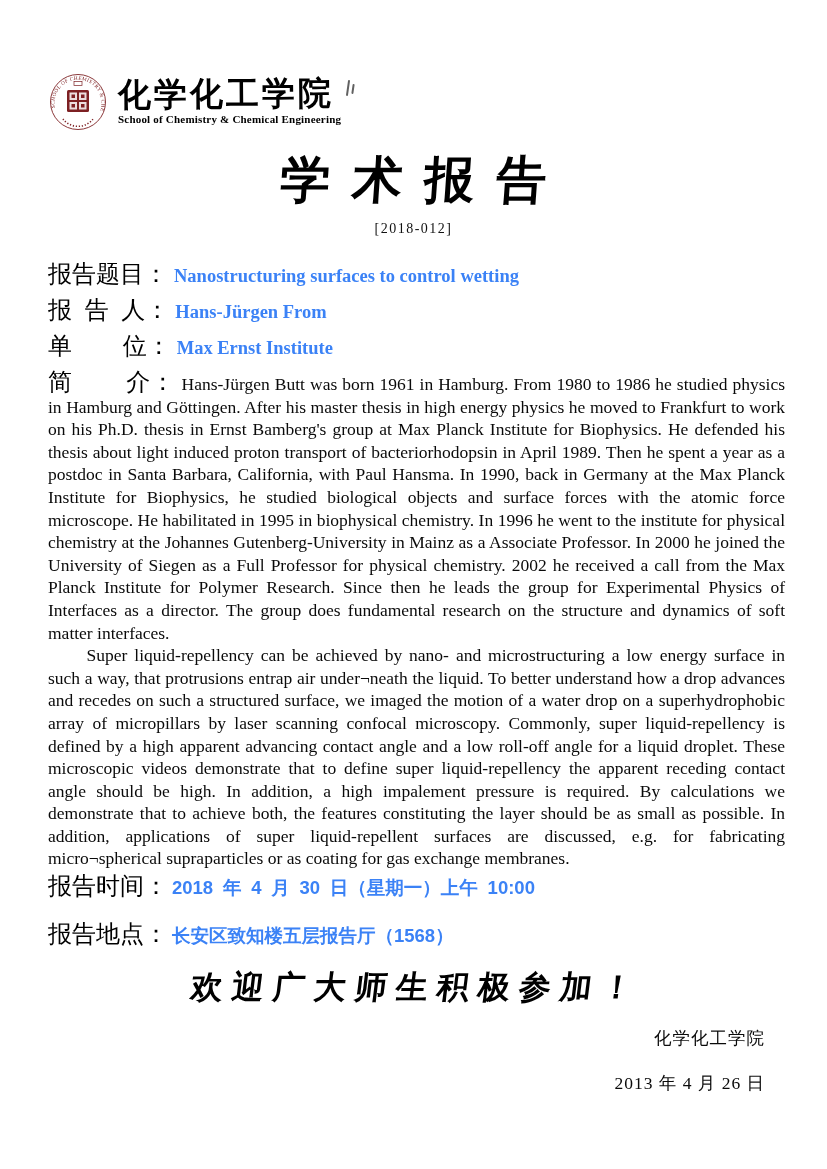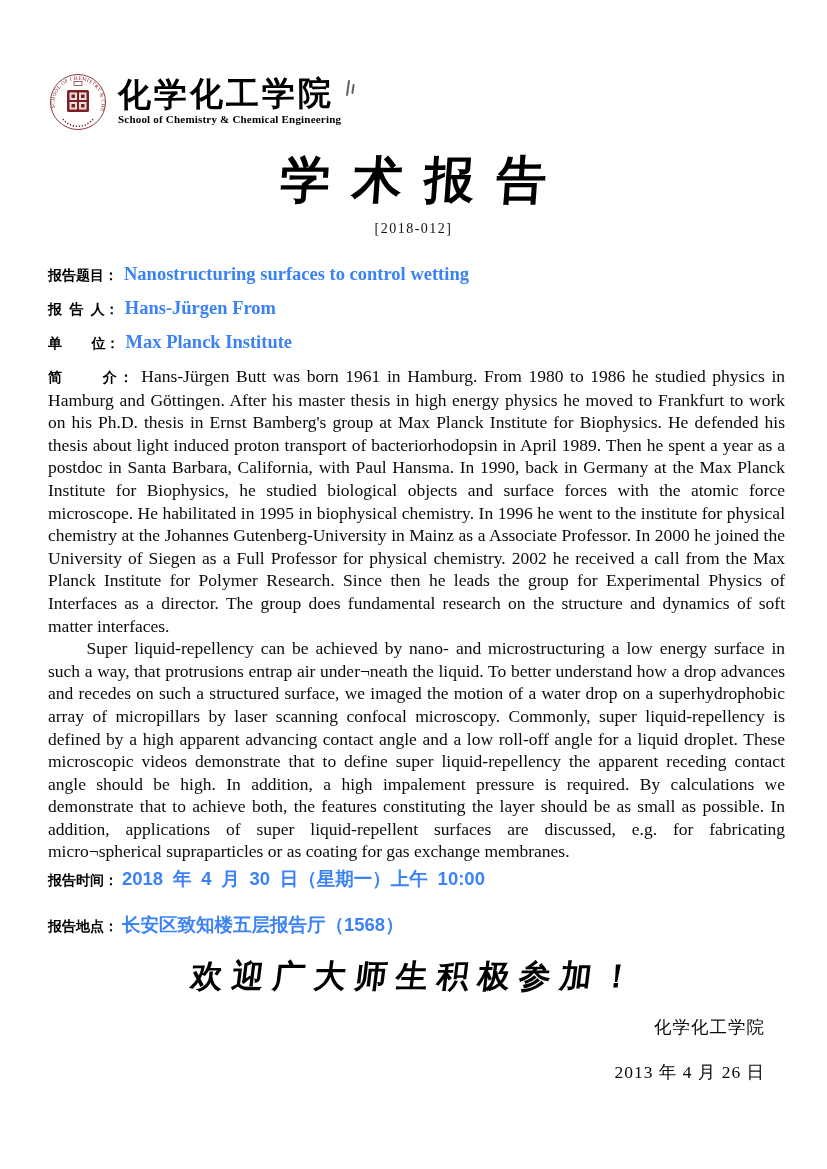--- a/index.html
+++ b/index.html
@@ -48,21 +48,21 @@
   .doc-number{
     text-align:center;margin-top:13px;
     font-size:14px;letter-spacing:1.5px;color:#111;
   }
 
   
   .fields{margin-top:26px;}
   .field-line{margin-bottom:11px;line-height:22px;}
   .cjk-label{
     font-family:"Liberation Sans","DejaVu Sans",sans-serif;
-    font-weight:700;font-size:14px;color:#000;
+    font-weight:400;font-size:24px;color:#000;
     white-space:pre-wrap;word-spacing:0.25em;
   }
   .field-value{
     font-family:"Liberation Serif","DejaVu Serif",serif;
     font-weight:700;font-size:18.5px;color:#3b82f6;
     margin-left:6px;
   }
 
   
   .intro p{
@@ -136,21 +136,21 @@
   <div class="content">
 
     <div class="fields">
       <div class="field-line">
         <span class="cjk-label">报告题目：</span><span class="field-value">Nanostructuring surfaces to control wetting</span>
       </div>
       <div class="field-line">
         <span class="cjk-label">报 告 人：</span><span class="field-value">Hans-Jürgen From</span>
       </div>
       <div class="field-line">
-        <span class="cjk-label">单    位：</span><span class="field-value">Max Planck Institute</span>
+        <span class="cjk-label">单    位：</span><span class="field-value">Max Ernst Institute</span>
       </div>
     </div>
 
     <div class="intro">
       <p><span class="cjk-label">简    介：</span><span class="inline-gap"></span><span>Hans-Jürgen Butt was born 1961 in Hamburg. From 1980 to 1986 he studied physics in Hamburg and Göttingen. After his master thesis in high energy physics he moved to Frankfurt to work on his Ph.D. thesis in Ernst Bamberg's group at Max Planck Institute for Biophysics. He defended his thesis about light induced proton transport of bacteriorhodopsin in April 1989. Then he spent a year as a postdoc in Santa Barbara, California, with Paul Hansma. In 1990, back in Germany at the Max Planck Institute for Biophysics, he studied biological objects and surface forces with the atomic force microscope. He habilitated in 1995 in biophysical chemistry. In 1996 he went to the institute for physical chemistry at the Johannes Gutenberg-University in Mainz as a Associate Professor. In 2000 he joined the University of Siegen as a Full Professor for physical chemistry. 2002 he received a call from the Max Planck Institute for Polymer Research. Since then he leads the group for Experimental Physics of Interfaces as a director. The group does fundamental research on the structure and dynamics of soft matter interfaces.</span></p>
       <p class="p2">Super liquid-repellency can be achieved by nano- and microstructuring a low energy surface in such a way, that protrusions entrap air under¬neath the liquid. To better understand how a drop advances and recedes on such a structured surface, we imaged the motion of a water drop on a superhydrophobic array of micropillars by laser scanning confocal microscopy. Commonly, super liquid-repellency is defined by a high apparent advancing contact angle and a low roll-off angle for a liquid droplet. These microscopic videos demonstrate that to define super liquid-repellency the apparent receding contact angle should be high. In addition, a high impalement pressure is required. By calculations we demonstrate that to achieve both, the features constituting the layer should be as small as possible. In addition, applications of super liquid-repellent surfaces are discussed, e.g. for fabricating micro¬spherical supraparticles or as coating for gas exchange membranes.</p>
     </div>
 
     <div class="detail-line detail-time">
       <span class="cjk-label">报告时间：</span><span class="cjk-label field-value">2018 年 4 月 30 日（星期一）上午 10:00</span>

